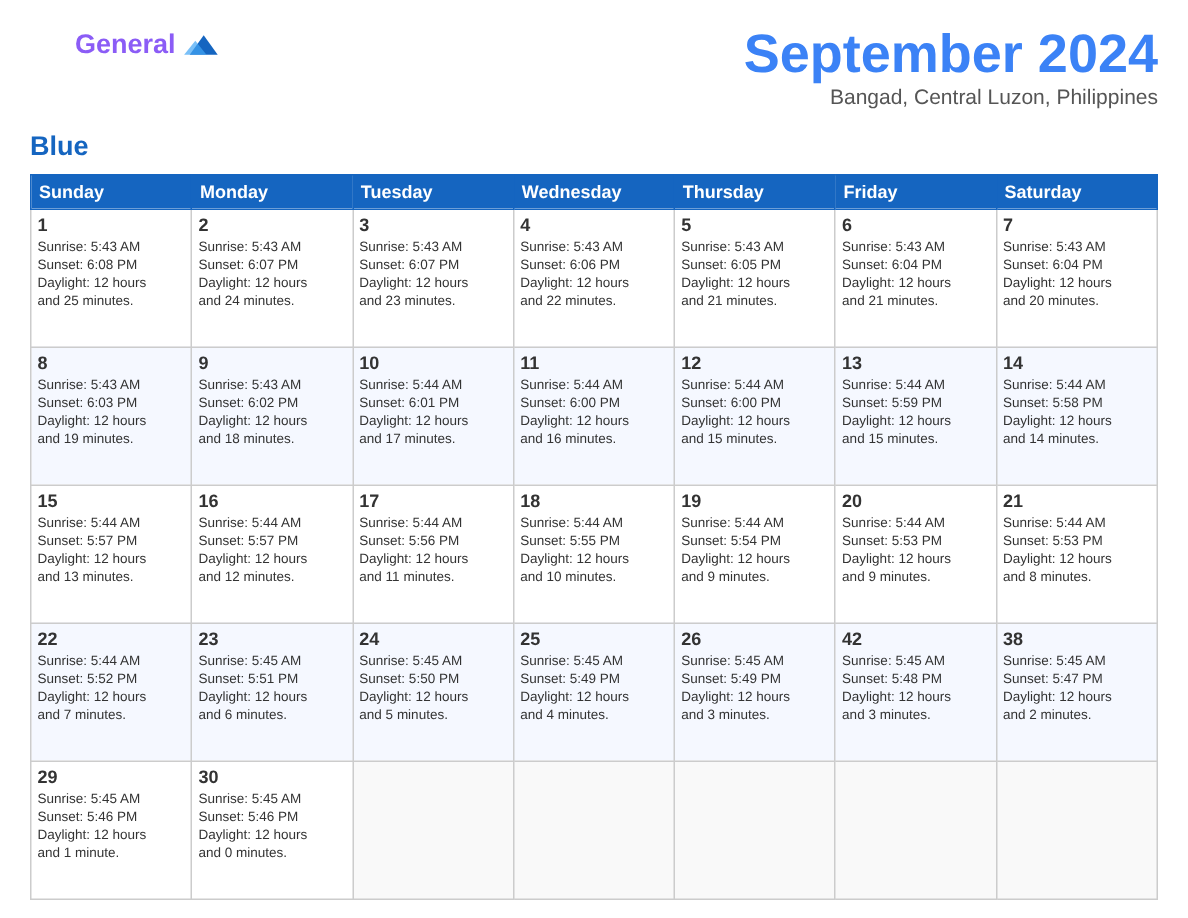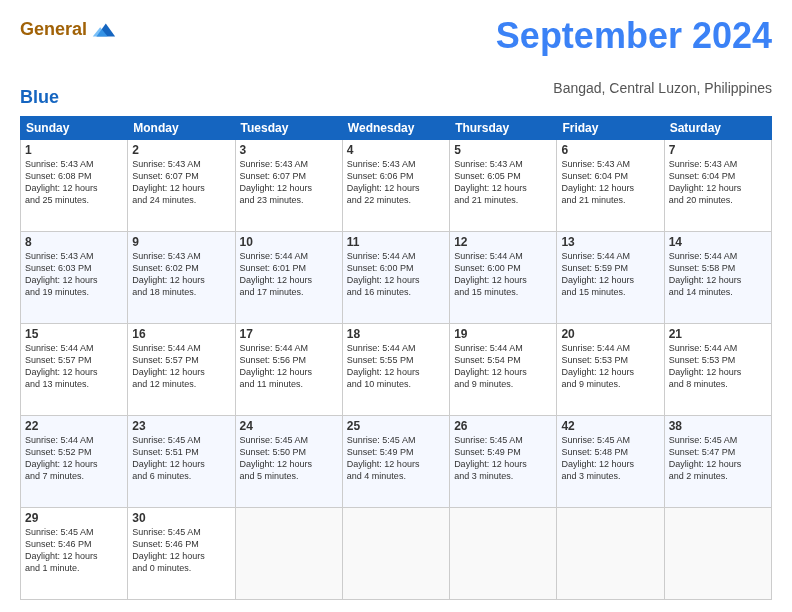--- a/index.html
+++ b/index.html
@@ -28,40 +28,40 @@
       align-items: center;
       gap: 0px;
     }
     .logo-text {
       font-size: 18px;
       font-weight: bold;
       color: #333;
       line-height: 1.1;
     }
     .logo-text span {
-      color: #a16207;
+      color: #8b5cf6;
+      margin-left: 30px;
     }
     .logo-icon {
       width: 28px;
       height: 28px;
       margin-left: 2px;
     }
     .title-block {
       text-align: right;
     }
     .month-title {
       font-size: 36px;
       font-weight: bold;
       color: #3b82f6;
       line-height: 1.1;
     }
     .subtitle {
       font-size: 14px;
       color: #555;
-      margin-top: 24px;
     }
     .calendar {
       flex: 1;
       border-collapse: collapse;
       width: 100%;
       table-layout: fixed;
     }
     .calendar th {
       background: #1565c0;
       color: #fff;

